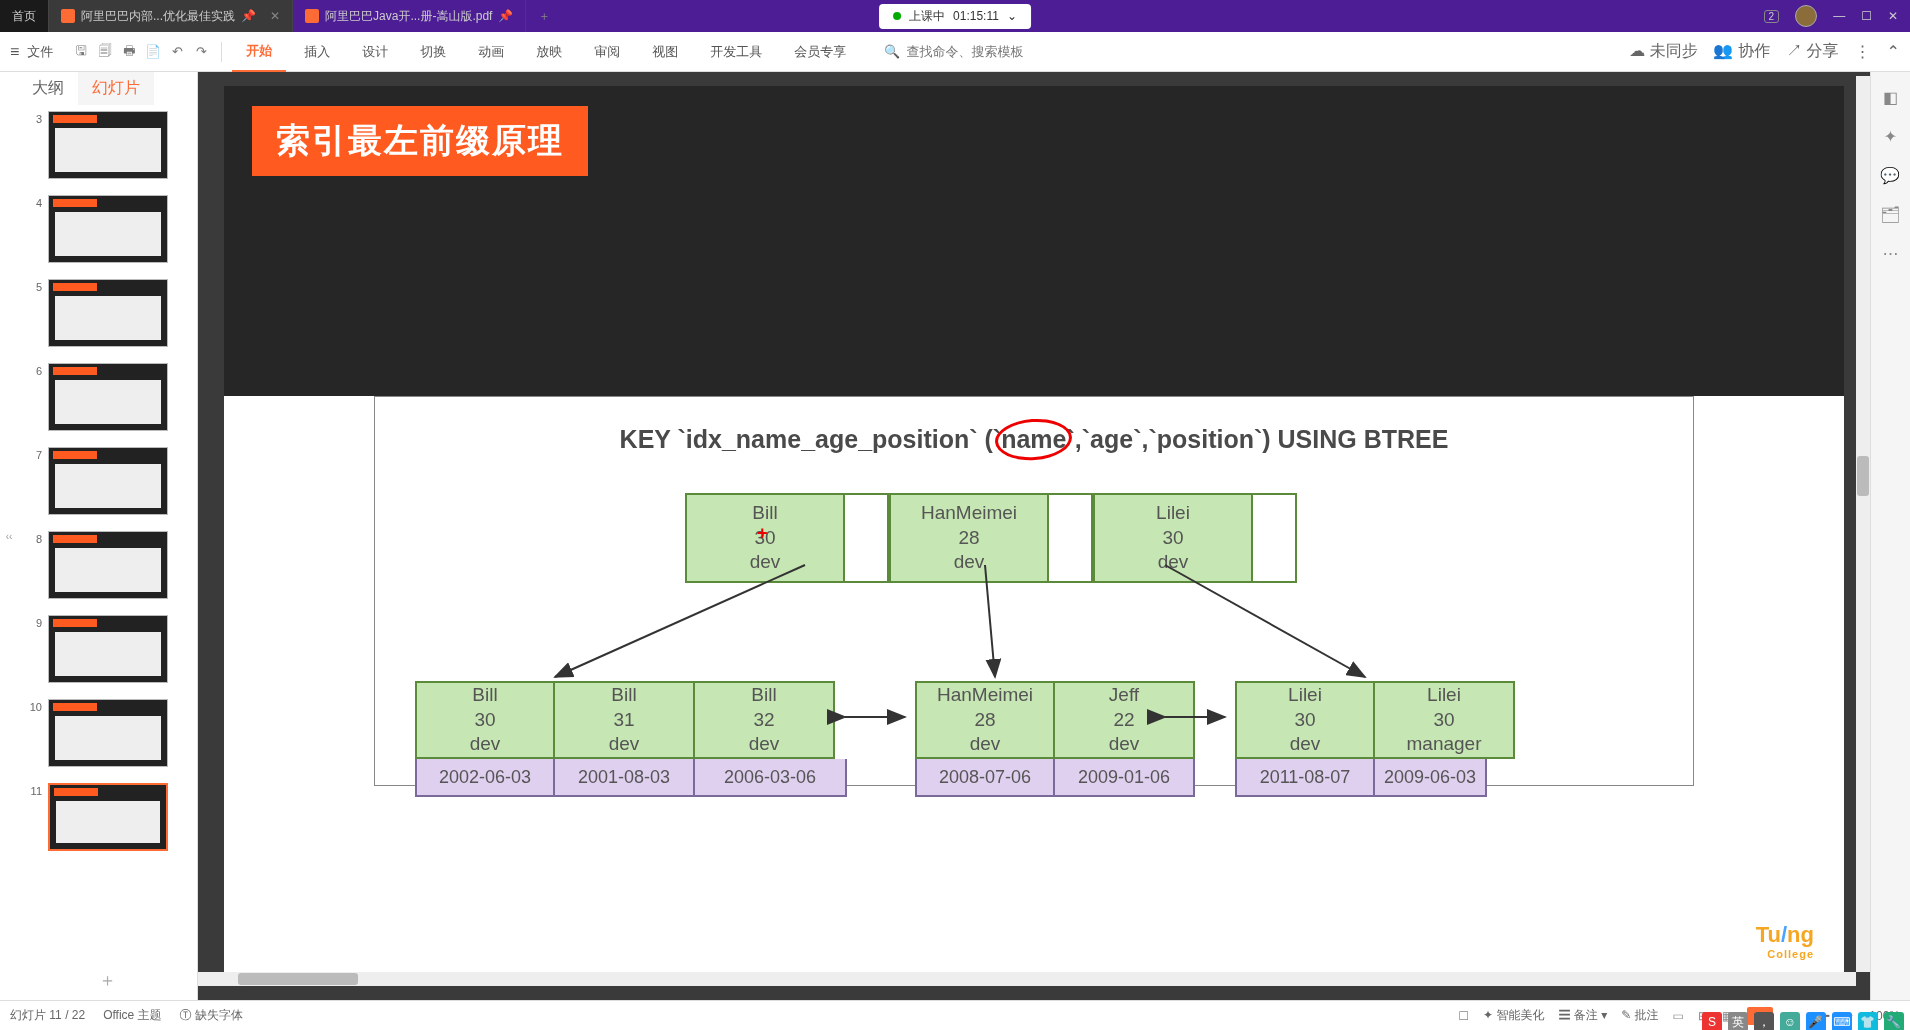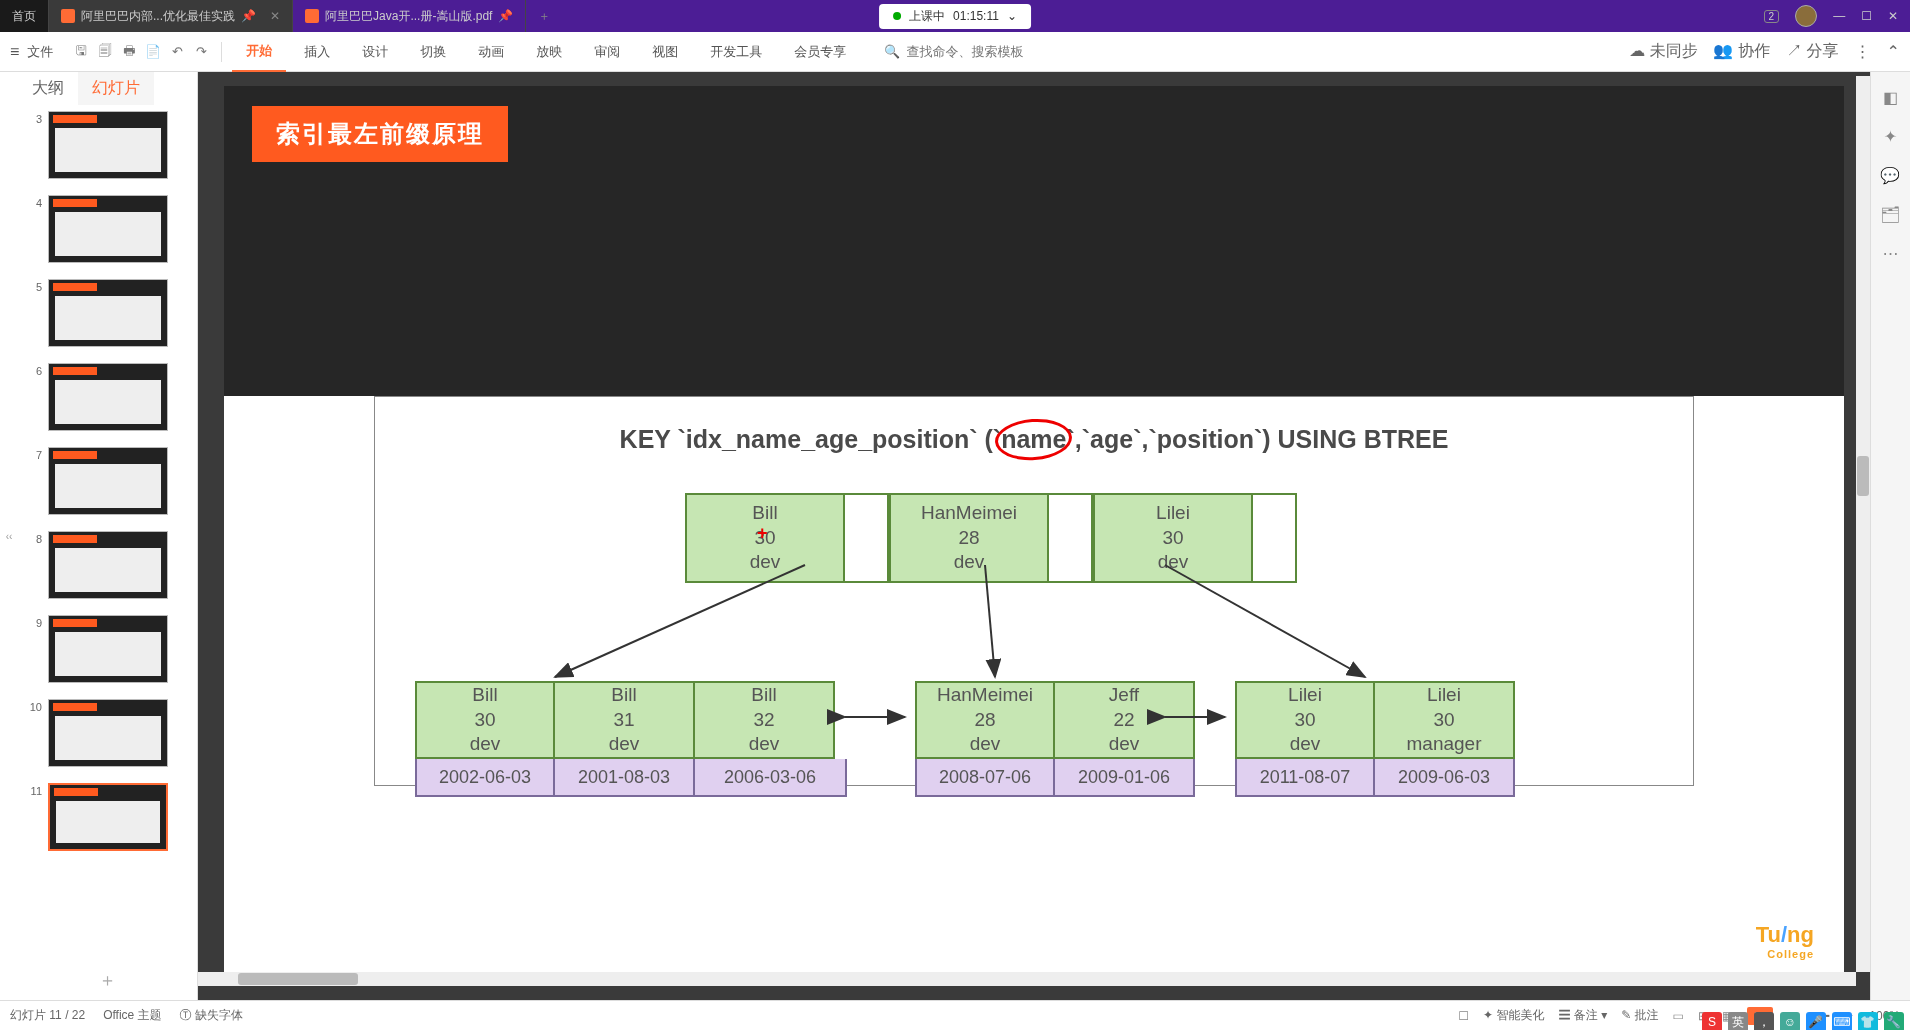--- a/index.html
+++ b/index.html
@@ -46,21 +46,21 @@
 .thumb-item .num { width:16px; text-align:right; font-size:11px; color:#666; padding-top:2px; }
 .thumb-item .slide { width:120px; height:68px; background:#222; border:1px solid #bbb; position:relative; }
 .thumb-item.current .slide { border:2px solid #ff6b35; }
 .thumb-add { text-align:center; color:#aaa; font-size:18px; padding:8px; }
 
 
 .stage-wrap { flex:1; background:#3a3a3a; display:flex; position:relative; }
 .stage-scroll { flex:1; display:flex; align-items:flex-start; justify-content:center; overflow:hidden; padding:14px 0; }
 .slide-canvas { width:1620px; height:900px; background:#fff; position:relative; }
 .slide-canvas .dark-region { position:absolute; left:0; right:0; top:0; height:310px; background:#262626; }
-.slide-title { position:absolute; left:28px; top:20px; background:#ff5a1f; color:#fff; font-size:24px; font-weight:700; padding:12px 24px; letter-spacing:2px; }
+.slide-title { position:absolute; left:28px; top:20px; background:#ff5a1f; color:#fff; font-size:34px; font-weight:700; padding:12px 24px; letter-spacing:2px; }
 .diagram-box { position:absolute; left:150px; top:310px; right:150px; bottom:200px; background:#fff; border:1px solid #888; }
 .sql-line { position:absolute; top:28px; left:0; right:0; text-align:center; font-size:25px; font-weight:700; color:#4a4a4a; }
 .sql-circle { display:inline-block; position:relative; }
 .sql-circle .oval { position:absolute; left:-6px; top:-6px; right:-6px; bottom:-6px; border:3px solid #e00; border-radius:50%; transform:rotate(-4deg); }
 
 .node-row { position:absolute; display:flex; }
 .node-row.top { top:96px; left:310px; }
 .idx-node { border:2px solid #5a8a3a; background:#c6e6b3; display:flex; flex-direction:column; align-items:center; justify-content:center; font-size:19px; color:#555; line-height:1.3; }
 .node-spacer { border:2px solid #5a8a3a; border-left:none; background:#fff; width:44px; }
 .leaf-group { position:absolute; display:flex; flex-direction:column; }
@@ -321,21 +321,21 @@
                     <div>dev</div>
                   </div>
                   <div class="idx-node" style="width: 140px; height: 78px; border-left: none;">
                     <div>Lilei</div>
                     <div>30</div>
                     <div>manager</div>
                   </div>
                 </div>
                 <div class="date-row">
                   <div class="date-cell" style="width: 140px; height: 38px;">2011-08-07</div>
-                  <div class="date-cell" style="width: 140px; height: 38px; border-left: none;">2009-06-03</div>
+                  <div class="date-cell" style="width: 112px; height: 38px; border-left: none;">2009-06-03</div>
                 </div>
               </div>
             </div>
 
           <div class="cursor-dot" style="left:382px;top:126px">+</div>
 
           <svg class="arrows">
             <defs>
                 <marker id="ah" markerWidth="10" markerHeight="8" refX="9" refY="4" orient="auto">
                   <path d="M0,0 L10,4 L0,8 Z" fill="#333"></path>

